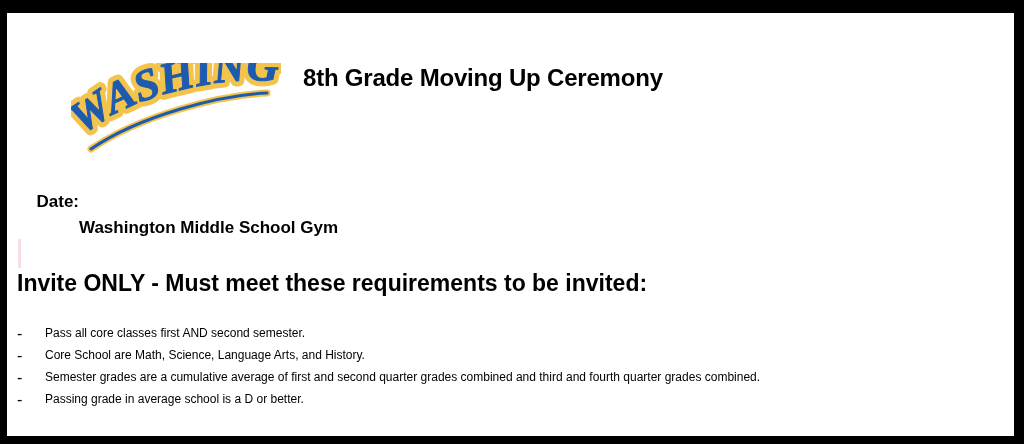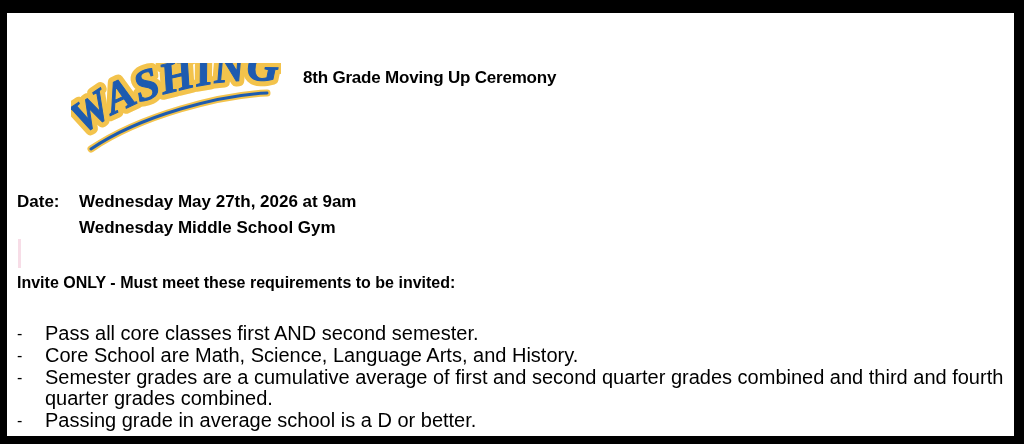--- a/index.html
+++ b/index.html
@@ -57,39 +57,40 @@
     width: 210px;
     height: 100px;
   }
 
   
   #page-title {
     position: absolute;
     left: 296px;
     top: 50px;
     width: 560px;
-    font-size: 17px;
+    font-size: 24px;
     font-weight: bold;
     color: #000000;
     letter-spacing: -0.2px;
     line-height: 30px;
     white-space: nowrap;
   }
 
   
   #date-block {
     position: absolute;
     left: 3px;
     top: 176px;
     width: 900px;
   }
   .date-row {
     display: flex;
     align-items: baseline;
     line-height: 26px;
+    text-align: right;
   }
   #date-label {
     width: 69px;
     flex: 0 0 69px;
     font-size: 17px;
     font-weight: bold;
     color: #000000;
     padding-left: 7px;
     box-sizing: border-box;
   }
@@ -111,21 +112,21 @@
     width: 3px;
     height: 29px;
     background: #f7dde7;
   }
 
   
   #requirements-heading {
     position: absolute;
     left: 10px;
     top: 258px;
-    font-size: 16px;
+    font-size: 23px;
     font-weight: bold;
     color: #000000;
     line-height: 24px;
     white-space: nowrap;
   }
 
   
   #requirements-list {
     position: absolute;
     left: 10px;
@@ -142,21 +143,21 @@
   }
   .req-dash {
     flex: 0 0 28px;
     width: 28px;
     font-size: 16px;
     color: #000000;
     line-height: 21px;
   }
   .req-text {
     flex: 1 1 auto;
-    font-size: 20px;
+    font-size: 12px;
     color: #000000;
     line-height: 21px;
   }
 </style>
 </head>
 <body>
 
 <div id="flyer-frame">
   <div id="page">
 
@@ -180,24 +181,23 @@
           <path d="M 20,86 C 70,52 150,32 196,30" fill="none" stroke="#1d5bb0" stroke-width="3" stroke-linecap="round"></path>
         </svg>
       </div>
 
       <div id="page-title">8th Grade Moving Up Ceremony</div>
     </div>
 
     <div id="date-block">
       <div class="date-row">
         <div id="date-label">Date:</div>
-        <div class="date-value">Wednesday May 27th, 2026 at 9am</div>
       </div>
       <div class="date-row" id="venue-row">
-        <div class="date-value">Wednesday Middle School Gym</div>
+        <div class="date-value">Washington Middle School Gym</div>
       </div>
     </div>
 
     <div id="stray-mark"></div>
 
     <div id="requirements-heading">Invite ONLY - Must meet these requirements to be invited:</div>
 
     <div id="requirements-list">
         <div class="req-item">
           <span class="req-dash">-</span>

